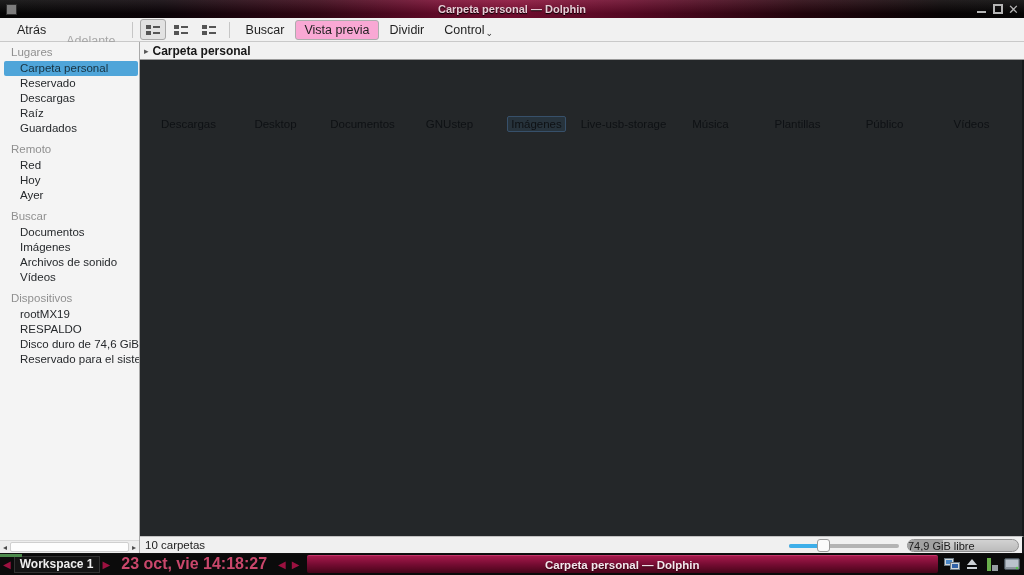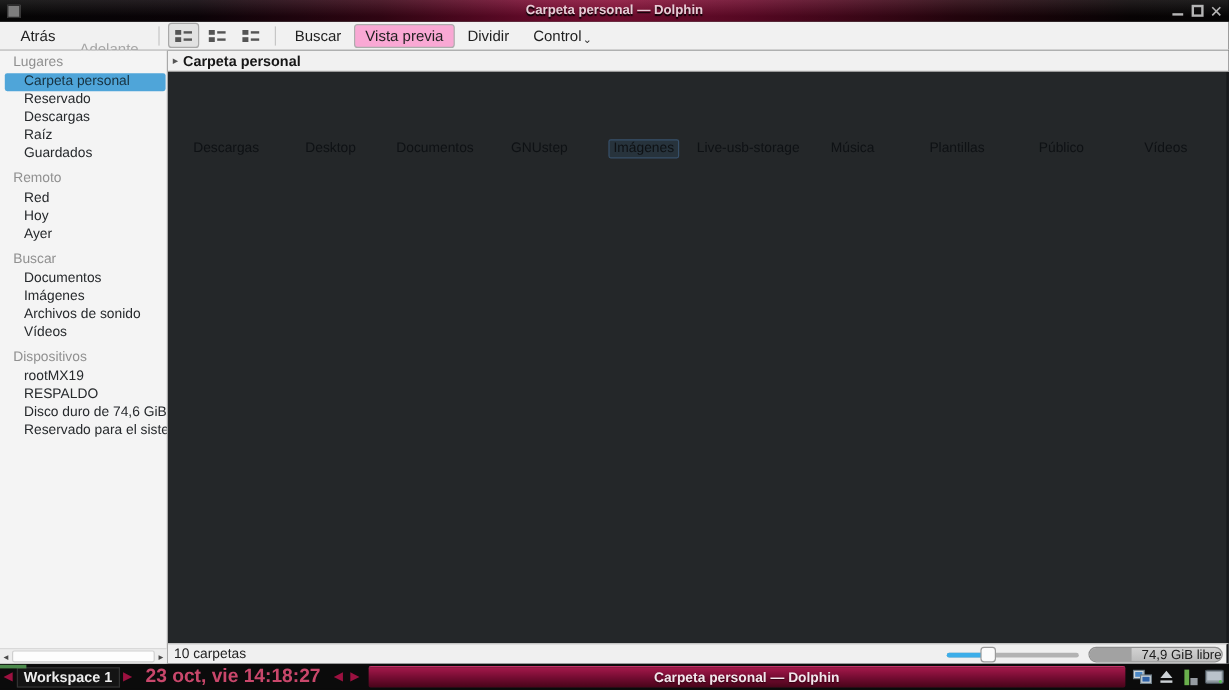--- a/index.html
+++ b/index.html
@@ -73,21 +73,21 @@
   .status-spacer { flex:1; }
   .zoom-slider { position:relative; width:110px; height:13px; margin-right:8px; }
   .zs-track { position:absolute; top:5px; left:0; right:0; height:4px; background:#b3b3b3; border-radius:2px; }
   .zs-fill  { position:absolute; top:5px; left:0; width:28%; height:4px; background:#3daee9; border-radius:2px; }
   .zs-handle{ position:absolute; top:0; left:25%; width:13px; height:13px; background:#fbfbfb;
     border:1px solid #9a9a9a; border-radius:3px; }
   .capacity { position:relative; width:112px; height:13px; margin-right:3px;
     background:linear-gradient(180deg,#d2d2d2,#bcbcbc); border:1px solid #8f8f8f;
     border-radius:7px; overflow:hidden; }
   .cap-fill { position:absolute; left:0; top:0; bottom:0; width:32%; background:#a2a2a2; }
-  .cap-text { position:absolute; left:0; right:0; top:0; text-align:right;
+  .cap-text { position:absolute; left:0; right:0; top:0; text-align:left;
     font-size:11px; line-height:12px; color:#1c1c1c; }
 
   
   .taskbar { position:relative; height:20px; background:#0b0b0b; display:flex; align-items:center; }
   .green-sliver { position:absolute; left:0; top:0; width:22px; height:3px; background:#4c8a4c; }
   .ws-arrow { color:#9c1140; font-size:10px; padding:0 3px; font-weight:bold; }
   .ws-label { color:#ededed; font-size:12px; font-weight:bold; padding:0 5px;
     border:1px solid #323232; background:#141414; height:17px; line-height:15px;text-align:center; }
   .clock { color:#c9476b; font-size:16px; font-weight:bold; padding:0 8px; white-space:nowrap; }
   .taskbtn { flex:1; height:18px; margin:0 4px; border-radius:2px;

